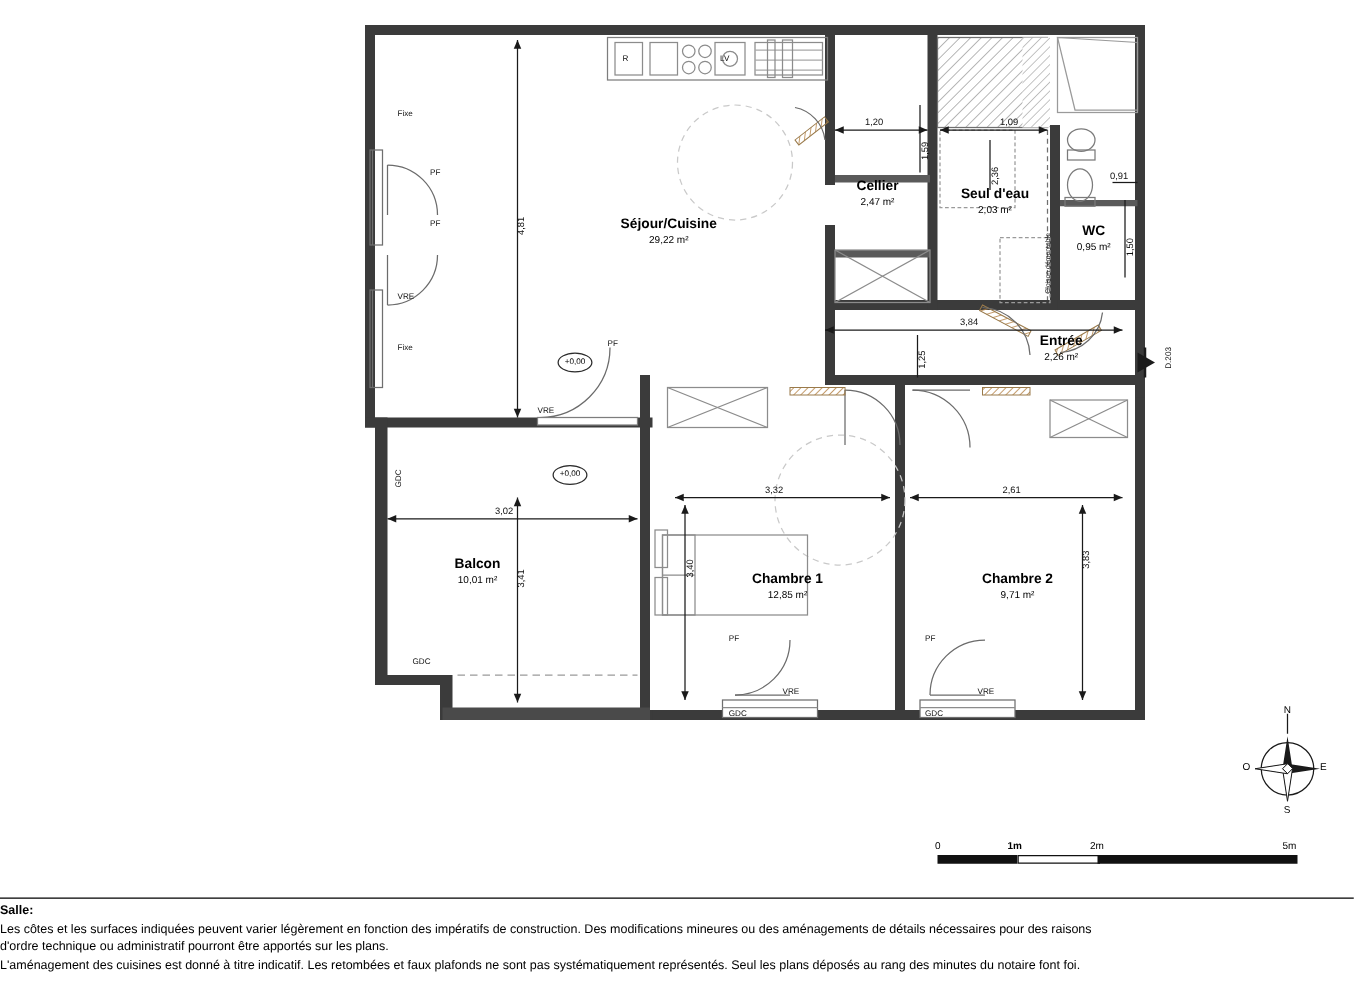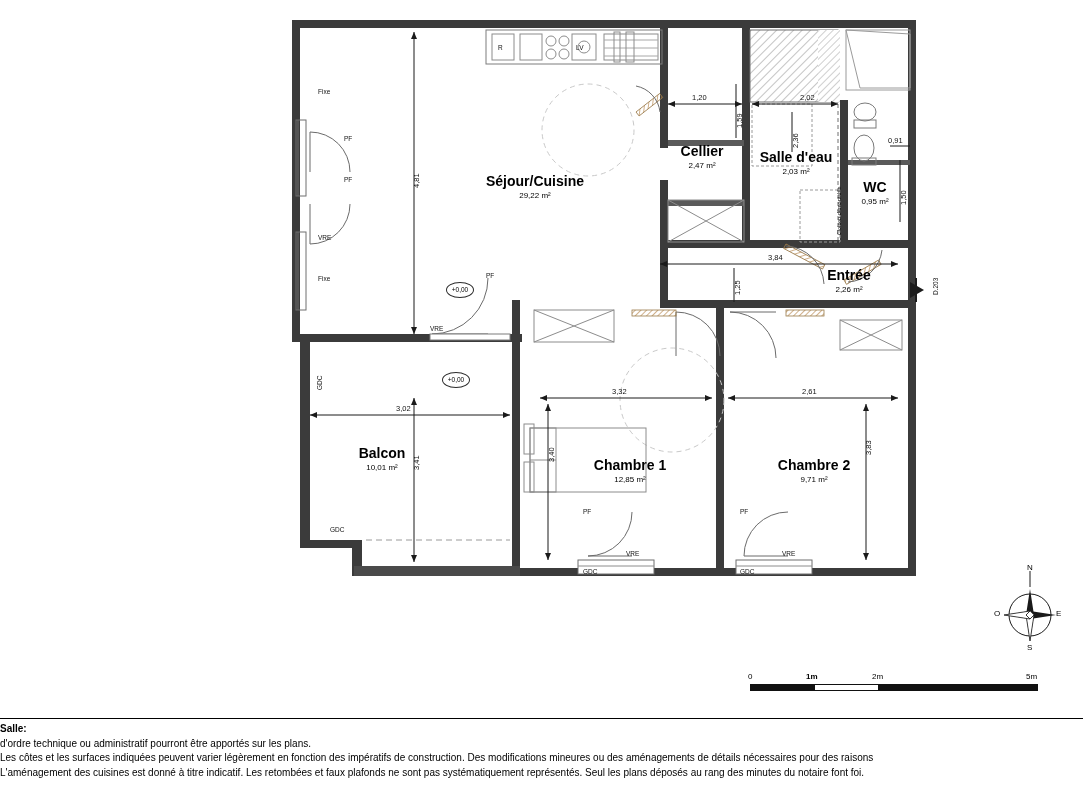--- a/index.html
+++ b/index.html
@@ -23,21 +23,21 @@
   }
 
   
   .room-label {
     position: absolute;
     text-align: center;
     line-height: 1.35;
     white-space: nowrap;
   }
   .room-name {
-    font-size: 14px;
+    font-size: 11px;
     font-weight: bold;
     display: block;
   }
   .room-area {
     font-size: 8px;
     font-weight: normal;
     display: block;
   }
 
   .dim {
@@ -346,21 +346,21 @@
     <span class="room-name">Séjour/Cuisine</span>
     <span class="room-area">29,22 m²</span>
   </div>
 
   <div class="room-label" style="left:642px; top:142px; width:120px;">
     <span class="room-name">Cellier</span>
     <span class="room-area">2,47 m²</span>
   </div>
 
   <div class="room-label" style="left:736px; top:148px; width:120px;">
-    <span class="room-name">Salle d'eau</span>
+    <span class="room-name">Seul d'eau</span>
     <span class="room-area">2,03 m²</span>
   </div>
 
   <div class="room-label" style="left:834px; top:178px; width:82px;">
     <span class="room-name">WC</span>
     <span class="room-area">0,95 m²</span>
   </div>
 
   <div class="room-label" style="left:794px; top:266px; width:110px;">
     <span class="room-name">Entrée</span>
@@ -384,21 +384,21 @@
 
   <div class="dim-v" style="left:412px; top:188px;">4,81</div>
   <div class="dim-v" style="left:412px; top:470px;">3,41</div>
   <div class="dim" style="left:396px; top:404px;">3,02</div>
   <div class="dim" style="left:612px; top:387px;">3,32</div>
   <div class="dim" style="left:802px; top:387px;">2,61</div>
   <div class="dim-v" style="left:864px; top:455px;">3,83</div>
   <div class="dim-v" style="left:547px; top:462px;">3,40</div>
   <div class="dim" style="left:768px; top:253px;">3,84</div>
   <div class="dim" style="left:692px; top:93px;">1,20</div>
-  <div class="dim" style="left:800px; top:93px;">2,02</div>
+  <div class="dim" style="left:800px; top:93px;">1,09</div>
   <div class="dim-v" style="left:735px; top:128px;">1,59</div>
   <div class="dim-v" style="left:791px; top:148px;">2,36</div>
   <div class="dim" style="left:888px; top:136px;">0,91</div>
   <div class="dim-v" style="left:899px; top:205px;">1,50</div>
   <div class="dim-v" style="left:733px; top:295px;">1,25</div>
 
   <div class="tag" style="left:318px; top:88px;">Fixe</div>
   <div class="tag" style="left:318px; top:275px;">Fixe</div>
   <div class="tag" style="left:344px; top:135px;">PF</div>
   <div class="tag" style="left:344px; top:176px;">PF</div>
@@ -452,16 +452,16 @@
     <div class="cl" style="left:37px; top:-2px;">N</div>
     <div class="cl" style="left:37px; top:78px;">S</div>
     <div class="cl" style="left:66px; top:44px;">E</div>
     <div class="cl" style="left:4px; top:44px;">O</div>
   </div>
 
 </div>
 
 <div id="nota">
   <div class="nota-title">Salle:</div>
+  <div>Les côtes et les surfaces indiquées peuvent varier légèrement en fonction des impératifs de construction. Des modifications mineures ou des aménagements de détails nécessaires pour des raisons</div>
   <div>d'ordre technique ou administratif pourront être apportés sur les plans.</div>
-  <div>Les côtes et les surfaces indiquées peuvent varier légèrement en fonction des impératifs de construction. Des modifications mineures ou des aménagements de détails nécessaires pour des raisons</div>
   <div>L'aménagement des cuisines est donné à titre indicatif. Les retombées et faux plafonds ne sont pas systématiquement représentés. Seul les plans déposés au rang des minutes du notaire font foi.</div>
 </div>
 
 </body></html>

